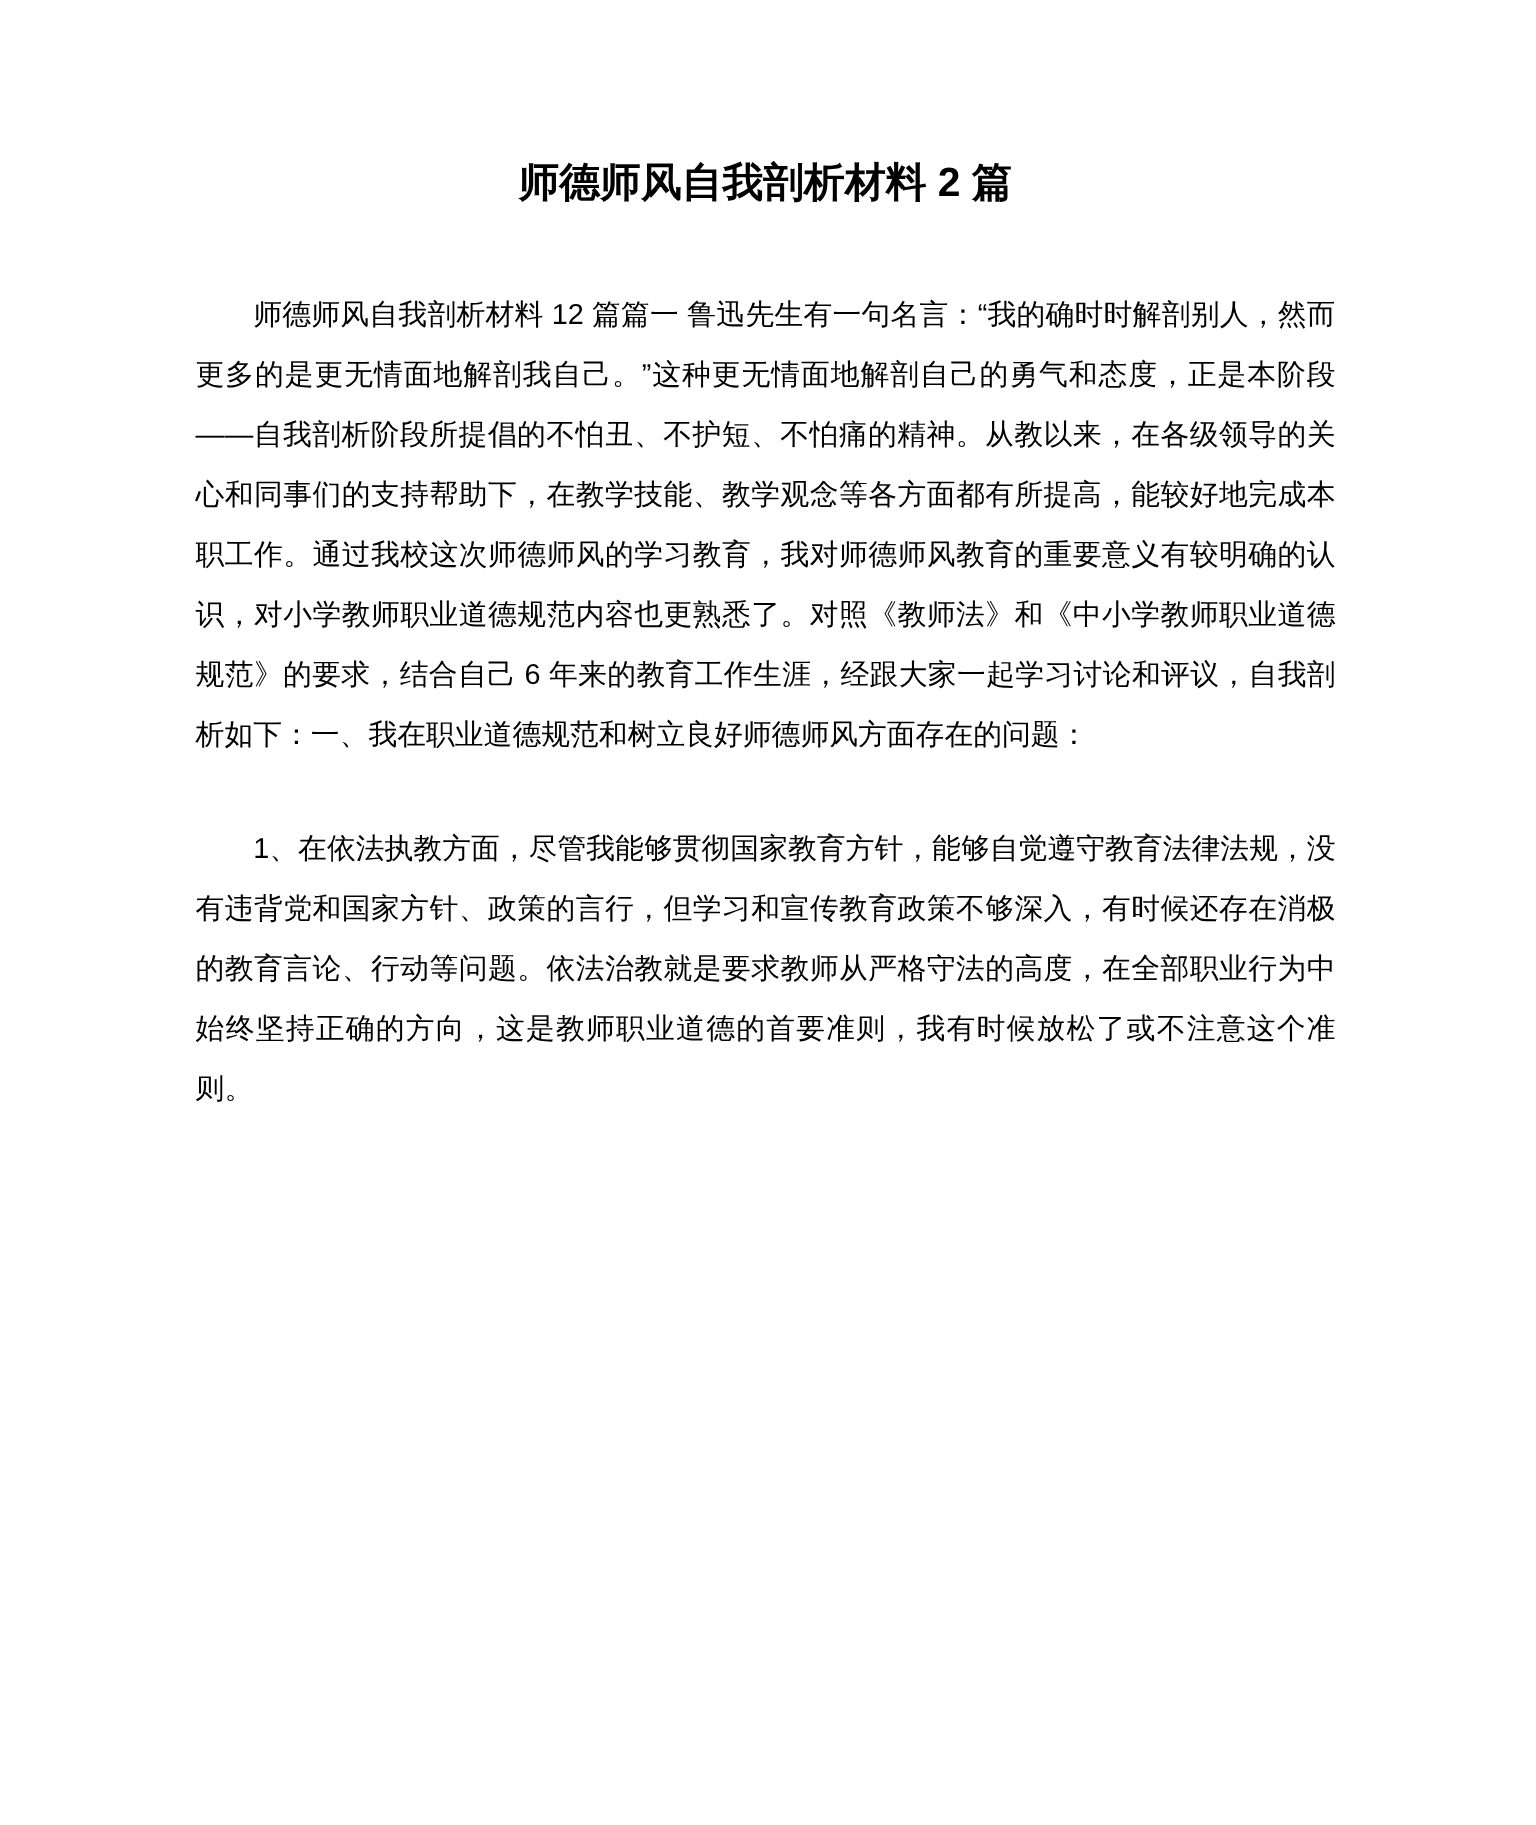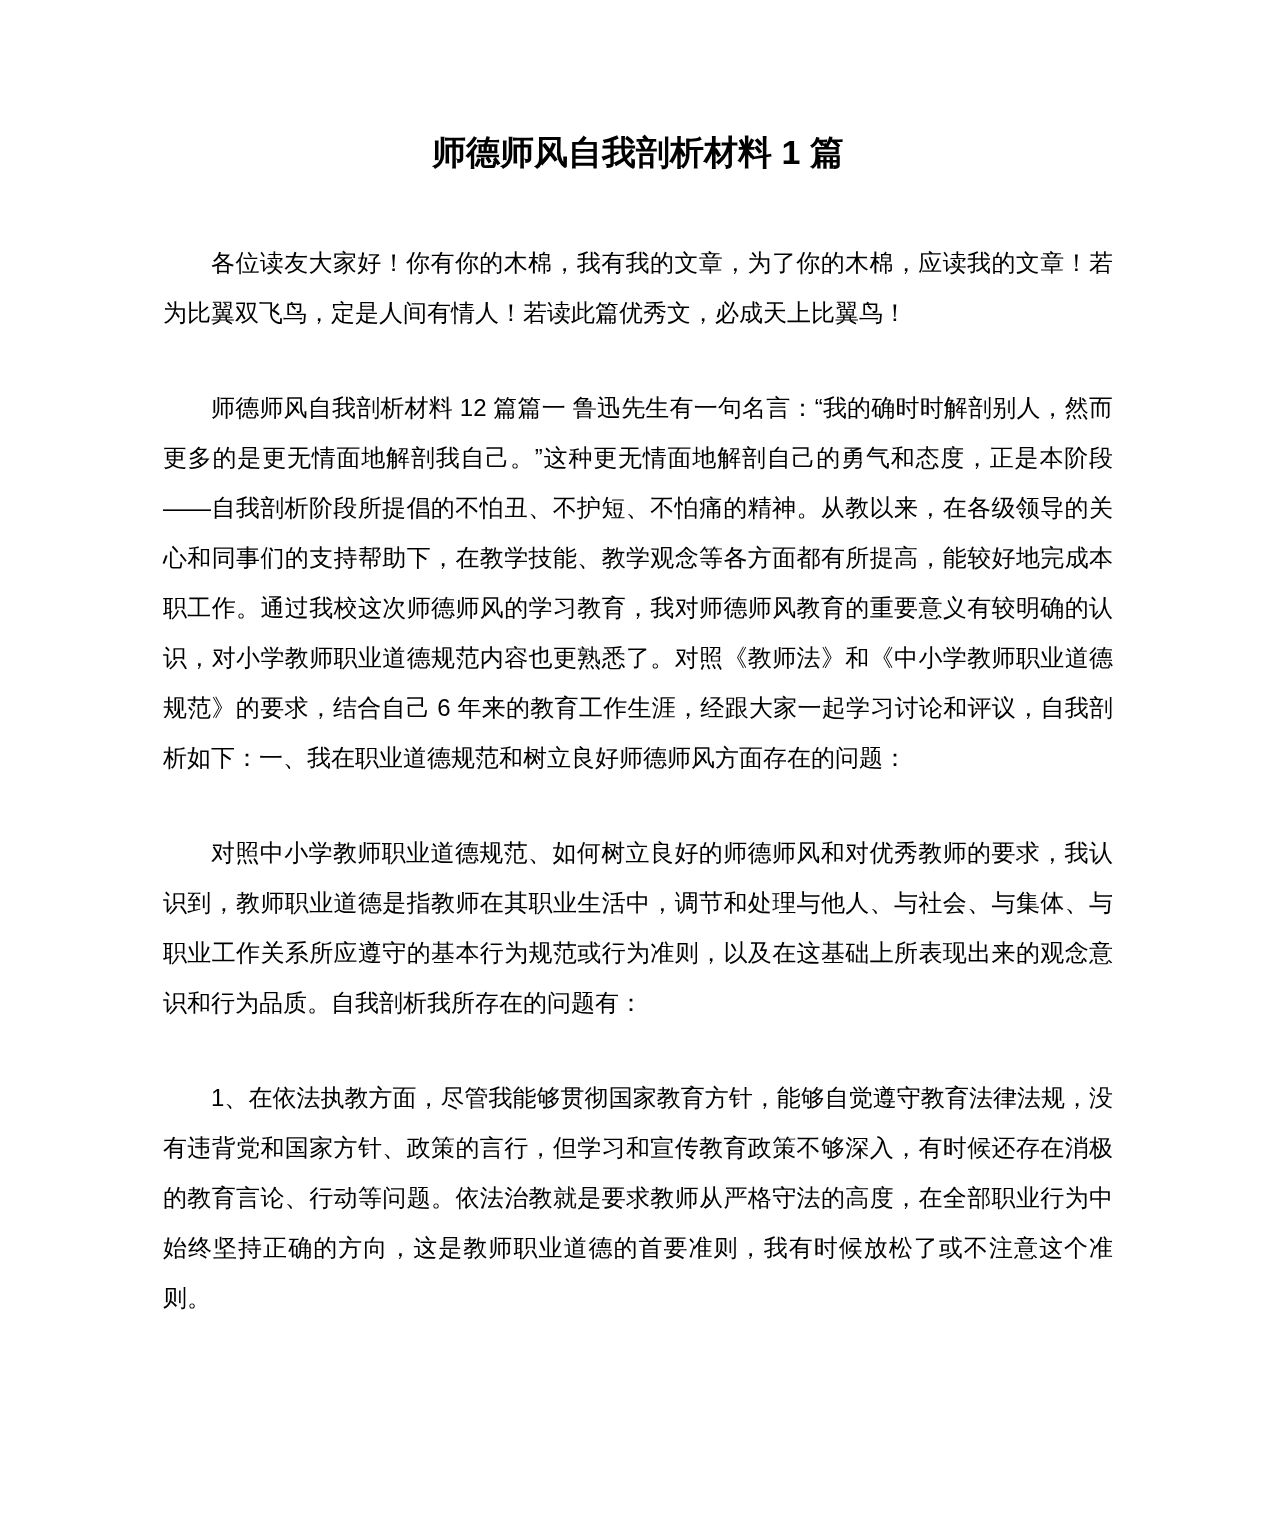--- a/index.html
+++ b/index.html
@@ -39,23 +39,21 @@
     word-break: break-all;
   }
   .doc-paragraph:last-child {
     margin-bottom: 0;
   }
 </style>
 </head>
 <body>
 
 <div class="doc-page">
-  <h1 class="doc-title">师德师风自我剖析材料 1 篇</h1>
+  <h1 class="doc-title">师德师风自我剖析材料 2 篇</h1>
 
-  <p class="doc-paragraph">各位读友大家好！你有你的木棉，我有我的文章，为了你的木棉，应读我的文章！若为比翼双飞鸟，定是人间有情人！若读此篇优秀文，必成天上比翼鸟！</p>
 
   <p class="doc-paragraph">师德师风自我剖析材料 12 篇篇一 鲁迅先生有一句名言：“我的确时时解剖别人，然而更多的是更无情面地解剖我自己。”这种更无情面地解剖自己的勇气和态度，正是本阶段——自我剖析阶段所提倡的不怕丑、不护短、不怕痛的精神。从教以来，在各级领导的关心和同事们的支持帮助下，在教学技能、教学观念等各方面都有所提高，能较好地完成本职工作。通过我校这次师德师风的学习教育，我对师德师风教育的重要意义有较明确的认识，对小学教师职业道德规范内容也更熟悉了。对照《教师法》和《中小学教师职业道德规范》的要求，结合自己 6 年来的教育工作生涯，经跟大家一起学习讨论和评议，自我剖析如下：一、我在职业道德规范和树立良好师德师风方面存在的问题：</p>
 
-  <p class="doc-paragraph">对照中小学教师职业道德规范、如何树立良好的师德师风和对优秀教师的要求，我认识到，教师职业道德是指教师在其职业生活中，调节和处理与他人、与社会、与集体、与职业工作关系所应遵守的基本行为规范或行为准则，以及在这基础上所表现出来的观念意识和行为品质。自我剖析我所存在的问题有：</p>
 
   <p class="doc-paragraph">1、在依法执教方面，尽管我能够贯彻国家教育方针，能够自觉遵守教育法律法规，没有违背党和国家方针、政策的言行，但学习和宣传教育政策不够深入，有时候还存在消极的教育言论、行动等问题。依法治教就是要求教师从严格守法的高度，在全部职业行为中始终坚持正确的方向，这是教师职业道德的首要准则，我有时候放松了或不注意这个准则。</p>
 
 </div>
 
 </body></html>

